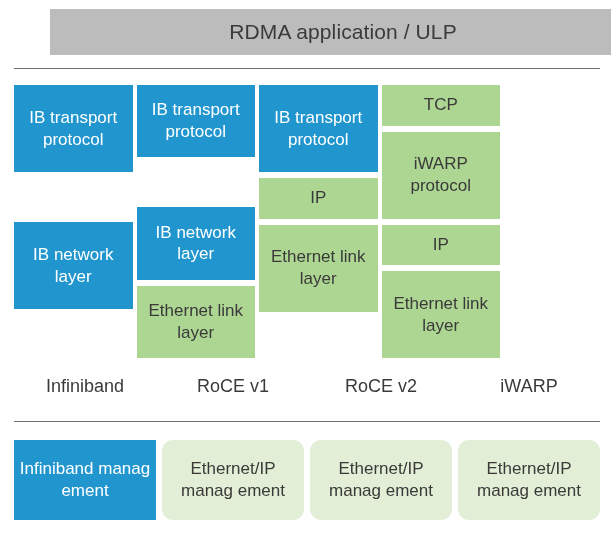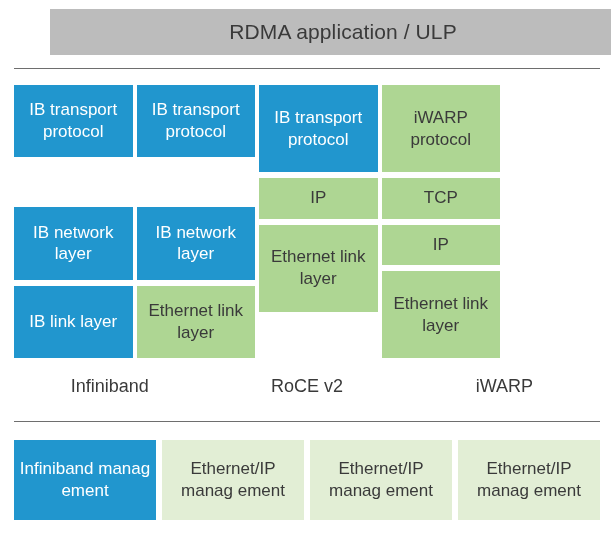--- a/index.html
+++ b/index.html
@@ -138,64 +138,65 @@
     line-height: 1.3;
     min-width: 0;
   }
   .mgmt-cell.blue {
     background: #2196ce;
     color: #ffffff;
   }
   .mgmt-cell.lightgreen {
     background: #e2eed5;
     color: #3a3a3a;
+    border-radius: 11px;
   }
 </style>
 </head>
 <body>
 
 <div id="diagram">
 
   <div class="header-bar">
     <span class="label">RDMA application / ULP</span>
   </div>
 
   <div class="divider top"></div>
 
   <div class="stack">
 
     <div class="column">
       <div class="cell blue h-transport">IB transport protocol</div>
       <div class="cell blue h-network">IB network layer</div>
-      <div class="cell blue h-link">IB link layer</div>
     </div>
 
     <div class="column">
       <div class="cell blue h-transport">IB transport protocol</div>
       <div class="cell blue h-network">IB network layer</div>
       <div class="cell green h-link">Ethernet link layer</div>
     </div>
 
     <div class="column">
       <div class="cell blue h-transport">IB transport protocol</div>
       <div class="cell green h-half">IP</div>
       <div class="cell green h-link">Ethernet link layer</div>
     </div>
 
     <div class="column">
+      <div class="cell green h-half">TCP</div>
       <div class="cell green h-transport">iWARP protocol</div>
-      <div class="cell green h-half">TCP</div>
       <div class="cell green h-half">IP</div>
       <div class="cell green h-link">Ethernet link layer</div>
     </div>
 
   </div>
 
   <div class="captions">
     <div class="caption">Infiniband</div>
+    <div class="caption">RoCE v1</div>
     <div class="caption">RoCE v2</div>
     <div class="caption">iWARP</div>
   </div>
 
   <div class="divider bottom"></div>
 
   <div class="mgmt-row">
     <div class="mgmt-cell blue">Infiniband manag ement</div>
     <div class="mgmt-cell lightgreen">Ethernet/IP manag ement</div>
     <div class="mgmt-cell lightgreen">Ethernet/IP manag ement</div>

